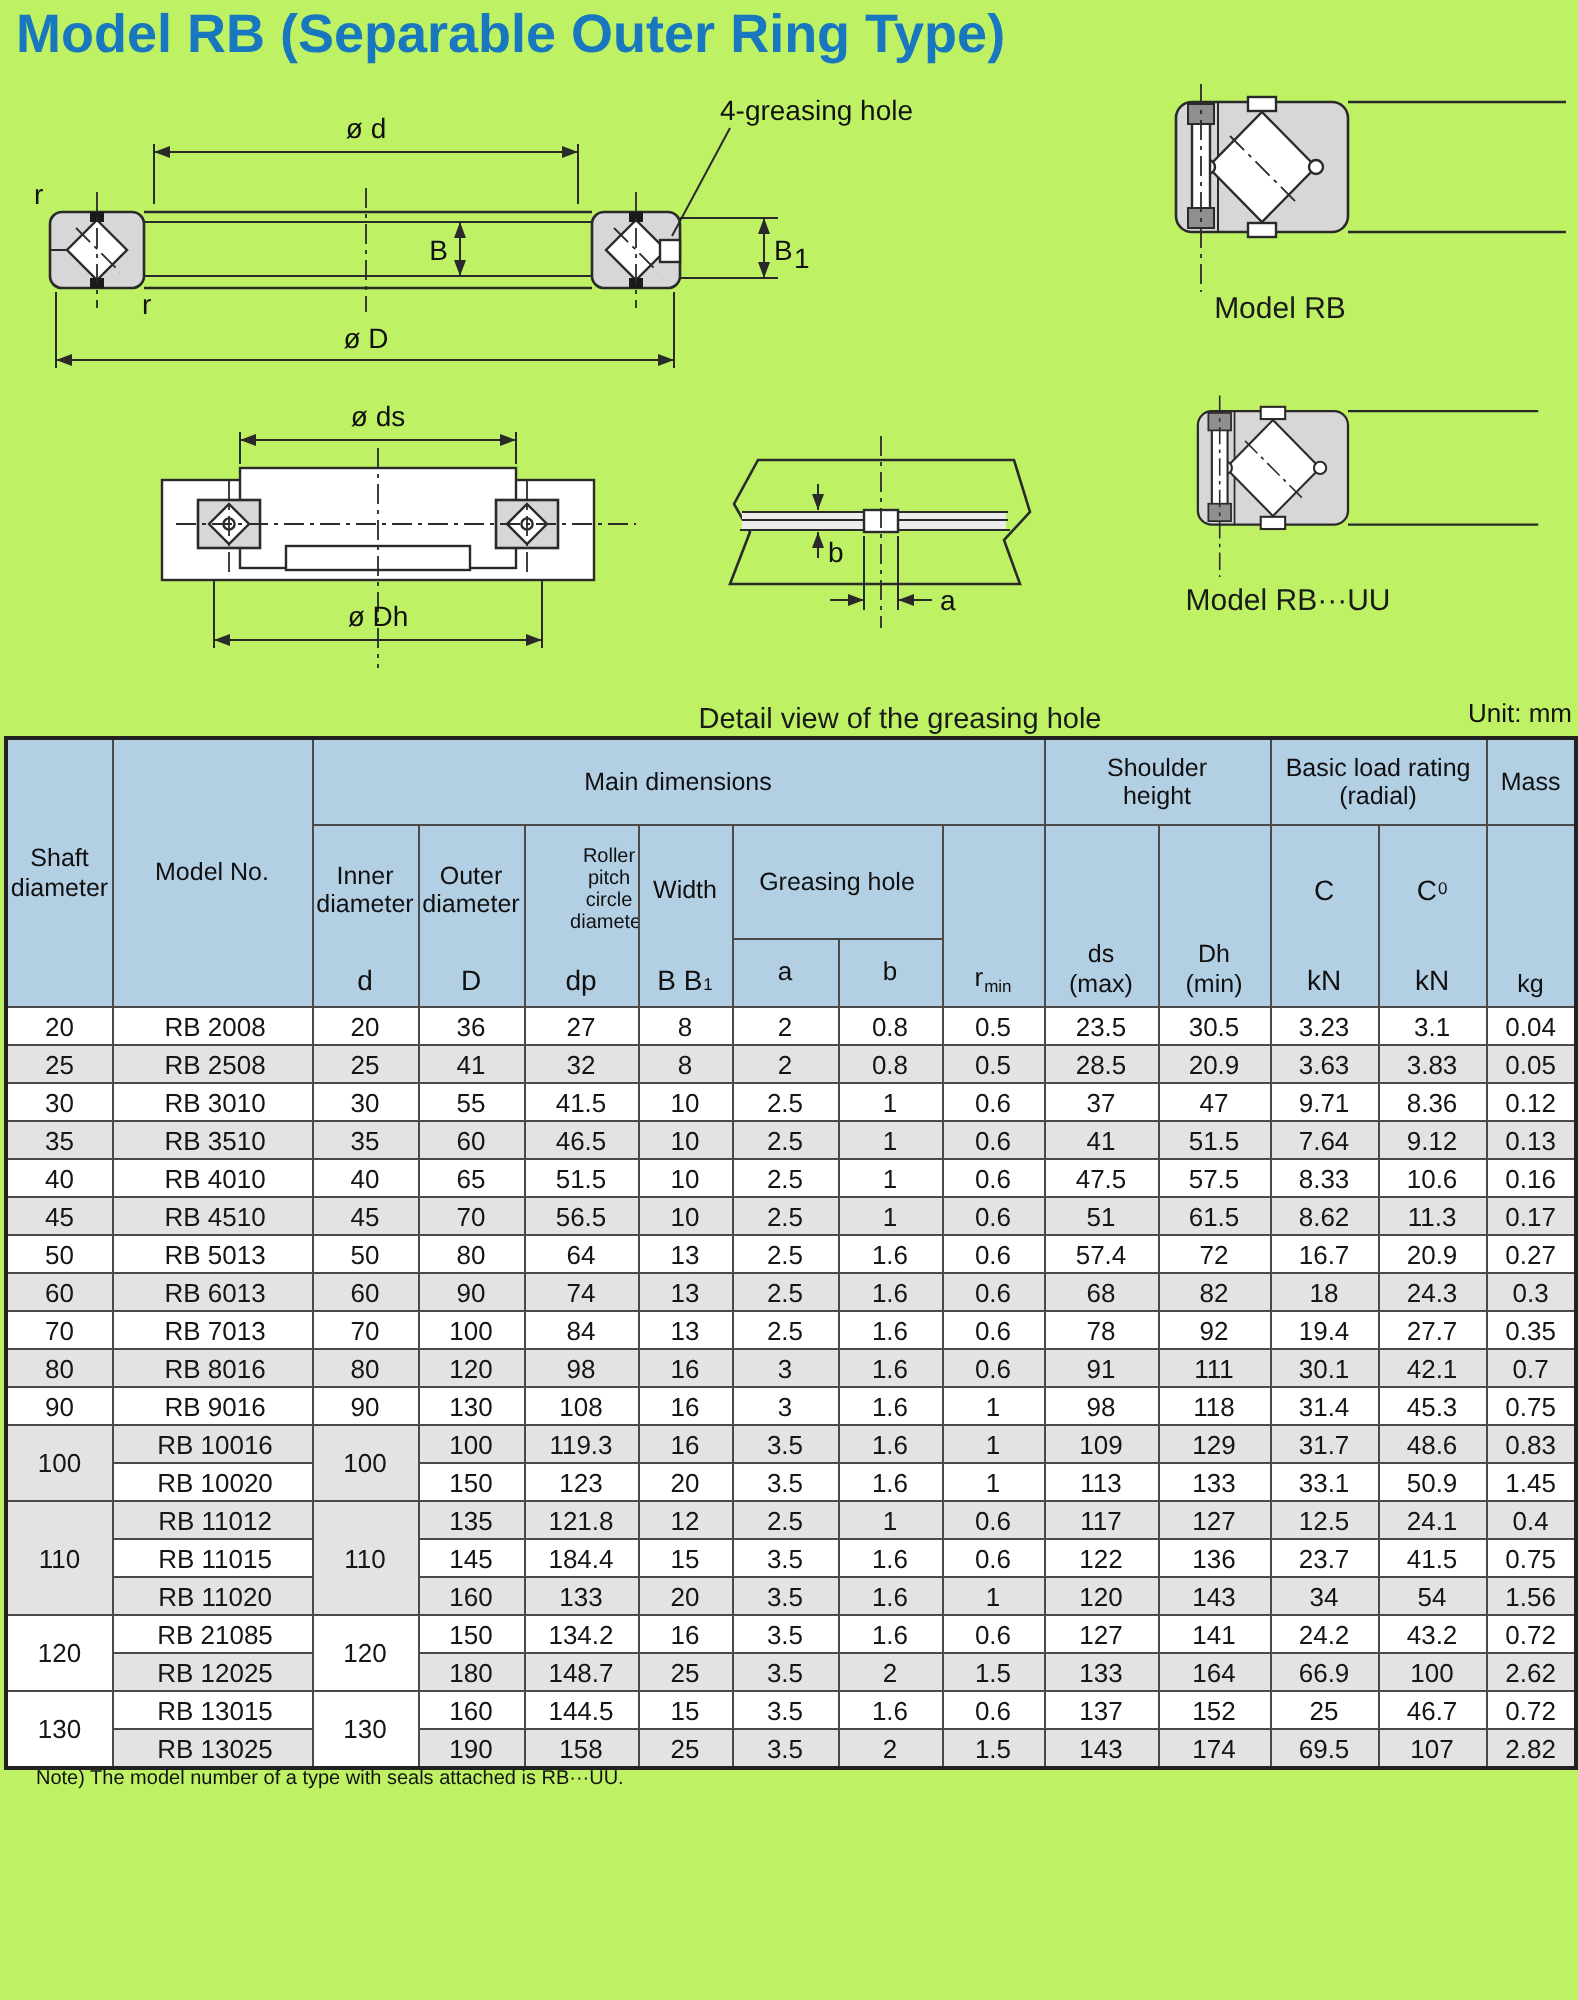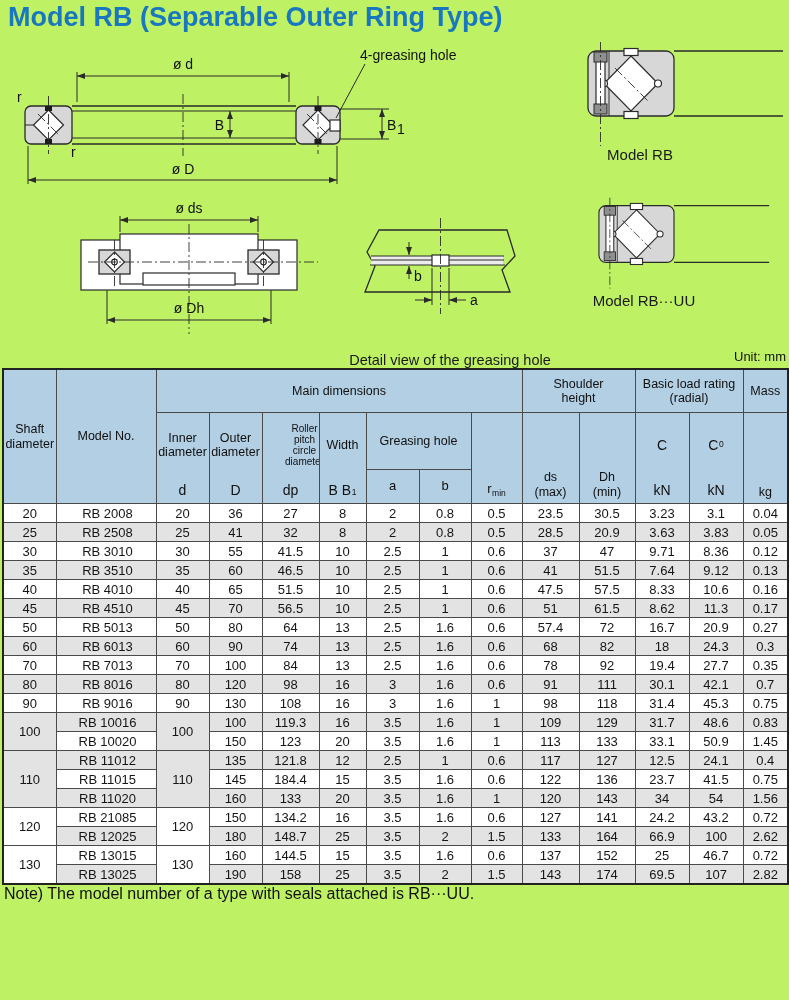--- a/index.html
+++ b/index.html
@@ -3,21 +3,21 @@
 <meta charset="utf-8">
 <style>
   html,body{margin:0;padding:0;background:#fff;}
   .page{position:relative;width:789px;height:1000px;background:#bef264;overflow:hidden;
         font-family:"Liberation Sans","DejaVu Sans",sans-serif;color:#111;}
   .title{position:absolute;left:8px;top:2px;font-size:27px;font-weight:bold;color:#1877be;letter-spacing:0;}
   .abs{position:absolute;}
   .caption{font-size:15px;color:#1a1a1a;text-align:center;}
   .caption-sm{font-size:14.5px;color:#1a1a1a;text-align:center;}
   .unit-label{position:absolute;right:3px;top:349px;font-size:13px;color:#111;}
-  .notes{position:absolute;left:4px;top:884px;font-size:16px;line-height:1.25;color:#111;}
+  .notes{position:absolute;left:18px;top:884px;font-size:10px;line-height:1.25;color:#111;}
   .notes .n2{margin-left:37px;}
 
   
   svg .ln{stroke:#2a2a2a;stroke-width:1.3;fill:none;}
   svg .thin{stroke:#2a2a2a;stroke-width:1;fill:none;}
   svg .cl{stroke:#2a2a2a;stroke-width:0.9;stroke-dasharray:10 3 2 3;fill:none;}
   svg .dim{stroke:#2a2a2a;stroke-width:1;fill:none;marker-start:url(#as);marker-end:url(#ae);}
   svg .dimE{stroke:#2a2a2a;stroke-width:1;fill:none;marker-end:url(#ae);}
   svg .fillg{fill:#d7d7d7;stroke:#2a2a2a;stroke-width:1.3;}
   svg .white{fill:#fff;stroke:#2a2a2a;stroke-width:1.2;}

